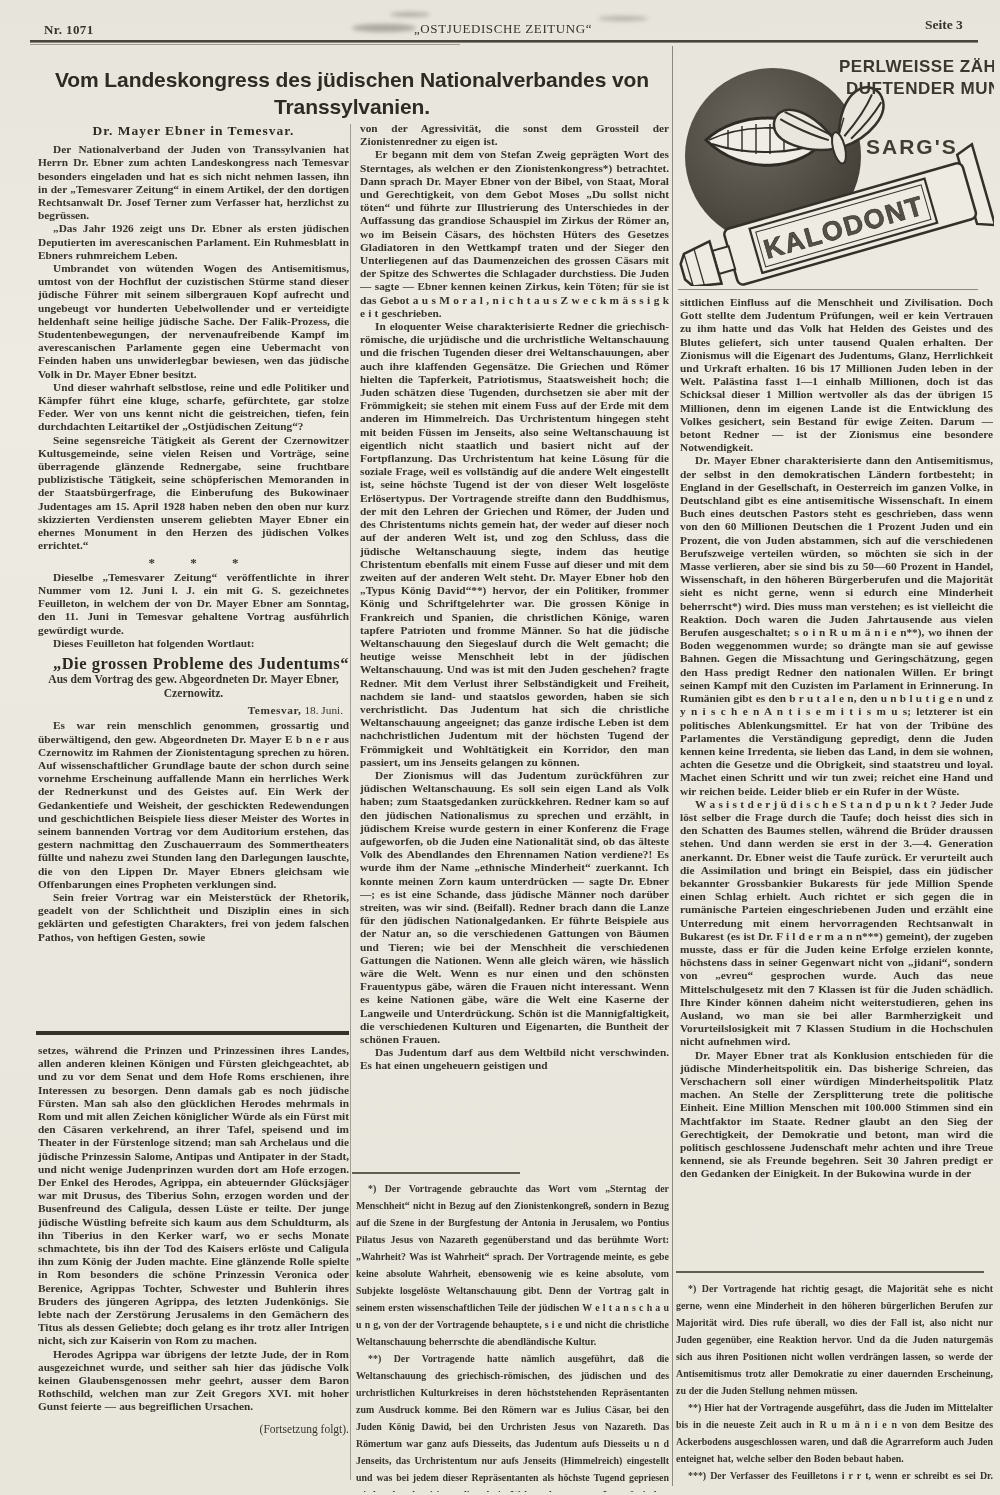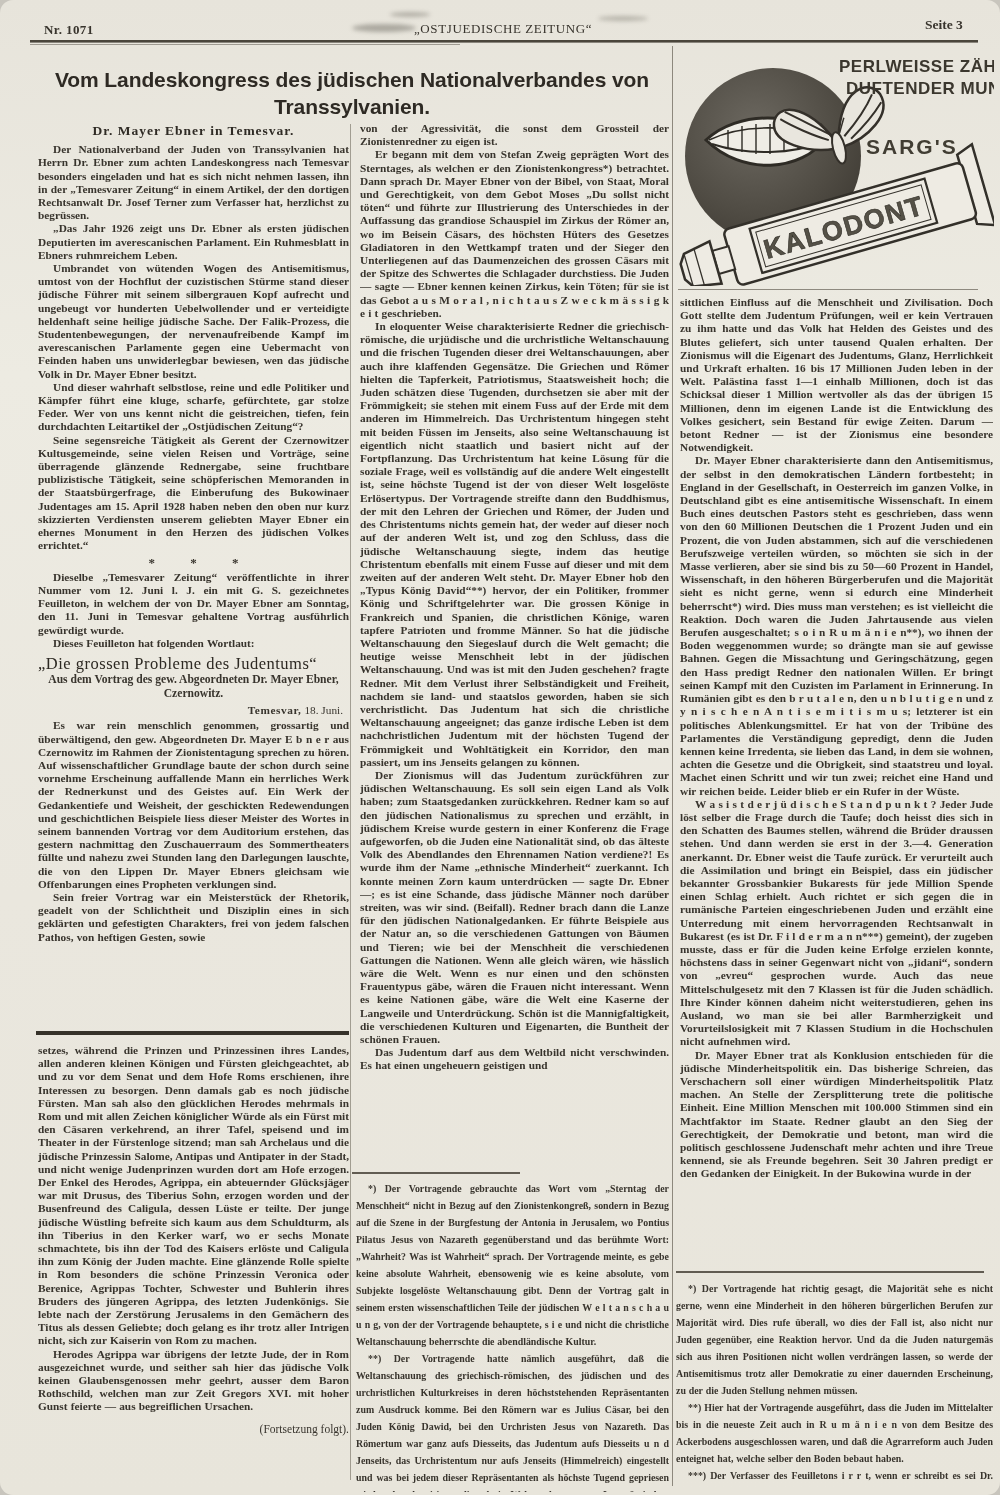--- a/index.html
+++ b/index.html
@@ -1,19 +1,19 @@
 <!DOCTYPE html>
 <html><head>
 <meta charset="utf-8">
 <style>
   html,body{margin:0;padding:0;background:#c8c5bd;}
   .page{
     position:relative;width:1000px;height:1495px;margin:0 auto;overflow:hidden;
     background:linear-gradient(180deg,#e7e4db 0%,#edebe2 25%,#eae7de 60%,#e8e5db 100%);
-    font-family:"Liberation Serif", serif;color:#38342d;border-radius:13px;
+    font-family:"Liberation Serif", serif;color:#38342d;
   }
   
   .hdr-issue{position:absolute;left:44px;top:22px;font-size:13px;font-weight:bold;letter-spacing:.4px;}
   .hdr-masthead{position:absolute;left:414px;top:21px;font-size:13px;font-weight:normal;letter-spacing:.6px;}
   .hdr-page{position:absolute;left:925px;top:17px;font-size:13.5px;font-weight:bold;}
   .hdr-rule{position:absolute;left:30px;top:40px;width:948px;height:2px;background:#44403702;background:#45403699;box-shadow:0 1px 0 rgba(60,55,45,.55);background-color:#4a453b;}
   .hdr-rule2{position:absolute;left:30px;top:44px;width:430px;height:1px;background:rgba(70,65,55,.45);}
   .smudge{position:absolute;border-radius:50%;filter:blur(2px);}
   .smudge.a{left:352px;top:24px;width:64px;height:8px;background:rgba(60,56,48,.35);}
   .smudge.b{left:390px;top:12px;width:40px;height:5px;background:rgba(60,56,48,.3);}
@@ -29,21 +29,21 @@
   .col1{left:38px;top:124px;width:311px;height:906px;}
   .col1b{left:38px;top:1044px;width:311px;height:436px;}
   .col2{left:360px;top:122px;width:309px;height:1050px;}
   .col2fn{left:356px;top:1180px;width:313px;height:312px;}
   .col3{left:680px;top:296px;width:313px;height:972px;}
   .col3fn{left:676px;top:1280px;width:317px;height:206px;}
   .fn{font-size:9.9px;line-height:17px;}
   .fn .para{text-indent:12px;}
   .subhead{margin:0 0 6px 0;text-align:center;font-size:13.5px;font-weight:bold;letter-spacing:1px;color:#2f2b25;}
   .stars{margin:3px 0 2px 0;text-align:center;font-weight:bold;font-size:13px;letter-spacing:16px;text-indent:16px;}
-  .feuill-title{margin:7px 0 3px 0;text-align:left;font-size:16.5px;font-weight:normal;letter-spacing:.5px;color:#2c2822;}
+  .feuill-title{margin:7px 0 3px 0;text-align:right;font-size:16.5px;font-weight:bold;letter-spacing:.5px;color:#2c2822;}
   .feuill-sub{margin:0 10px 3px 10px;text-align:center;font-size:11.6px;font-weight:bold;line-height:14px;}
   .dateline{margin:2px 6px 2px 0;text-align:right;font-size:11.3px;}
   .dateline .dl-place{font-weight:bold;letter-spacing:.6px;}
   
   .thick-rule{position:absolute;left:36px;top:1031px;width:313px;height:4px;background:#36322a;}
   .vrule1{position:absolute;left:350px;top:124px;height:1356px;width:0;border-left:1px solid rgba(90,84,70,.5);}
   .vrule2{position:absolute;left:672px;top:46px;height:1440px;width:0;border-left:1.5px solid rgba(80,74,62,.6);}
   .fnrule2{position:absolute;left:352px;top:1172px;width:168px;height:2px;background:rgba(62,57,48,.8);}
   .fnrule3{position:absolute;left:676px;top:1271px;width:308px;height:2px;background:rgba(62,57,48,.8);}
   .adrule{position:absolute;left:678px;top:289px;width:300px;height:1px;background:rgba(80,74,62,.6);}

